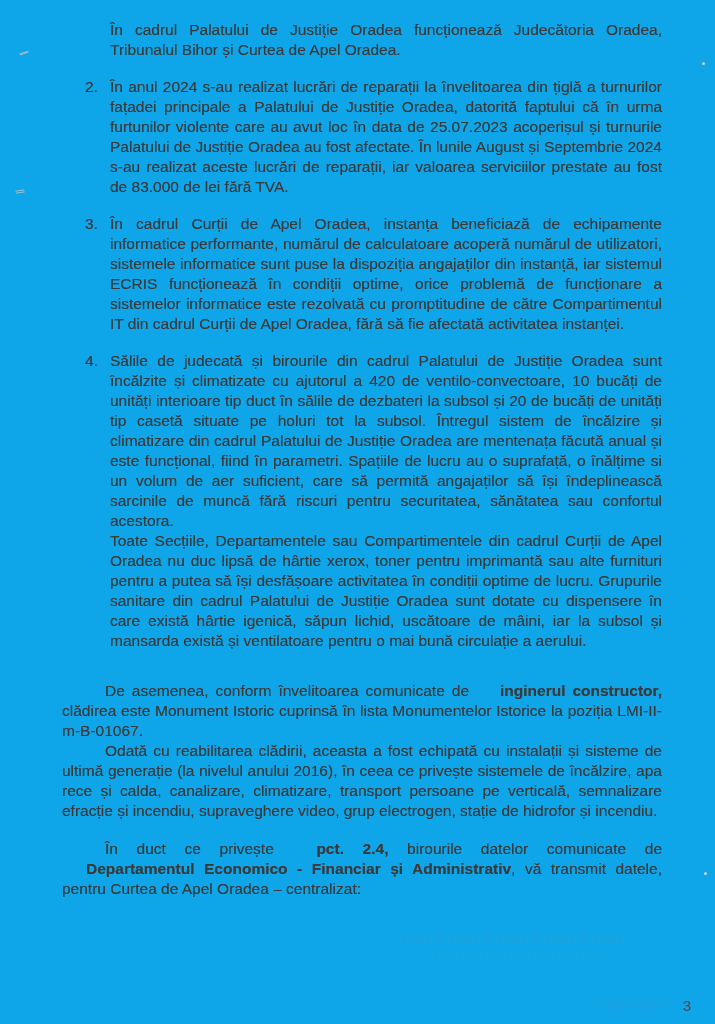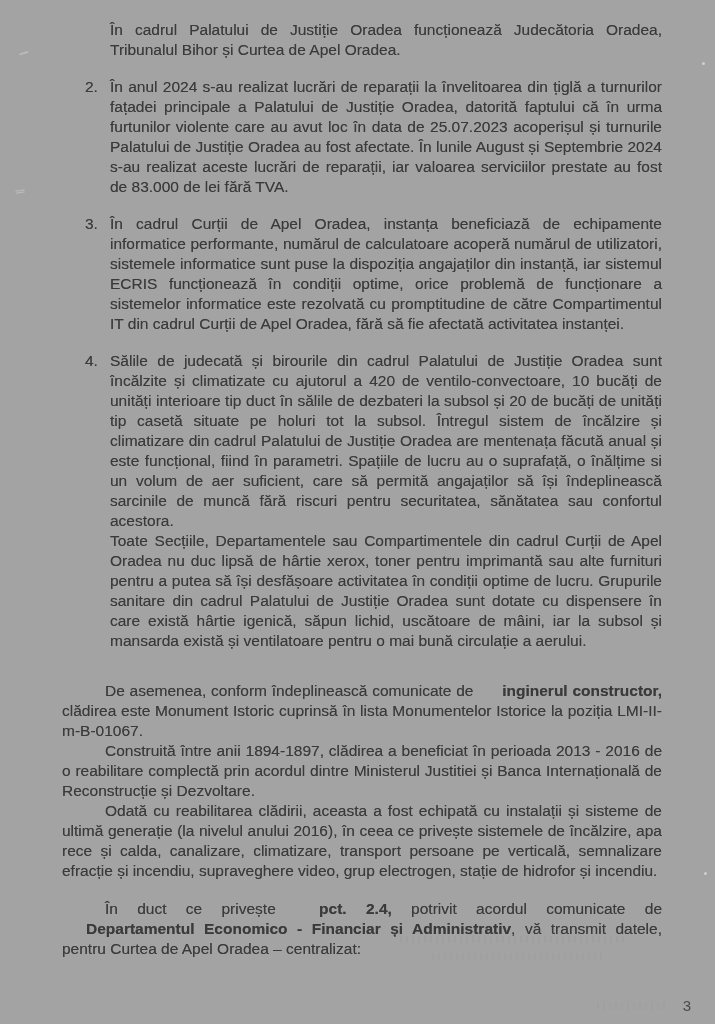--- a/index.html
+++ b/index.html
@@ -1,20 +1,20 @@
 <!DOCTYPE html>
 <html><head>
 <meta charset="utf-8">
 <style>
   html,body { margin:0; padding:0; background:#e8e8e8; }
   .page {
     position:relative;
     width:715px; height:1024px;
     margin:0 auto;
-    background:#a3a3a3;
+    background:#0ea5e9;
     overflow:hidden;
     font-family:"Liberation Sans","DejaVu Sans",sans-serif;
     color:#3a3a3a;
     box-sizing:border-box;
   }
   .content { padding:20px 53px 0 62px; }
   .para {
     margin:0;
     font-size:15.5px;
     line-height:20px;
@@ -85,28 +85,27 @@
     </div>
 
     <div class="list-item">
       <span class="num">4.</span>
       <div class="li-text">
         <p class="para">Sălile de judecată și birourile din cadrul Palatului de Justiție Oradea sunt încălzite și climatizate cu ajutorul a 420 de ventilo-convectoare, 10 bucăți de unități interioare tip duct în sălile de dezbateri la subsol și 20 de bucăți de unități tip casetă situate pe holuri tot la subsol. Întregul sistem de încălzire și climatizare din cadrul Palatului de Justiție Oradea are mentenața făcută anual și este funcțional, fiind în parametri. Spațiile de lucru au o suprafață, o înălțime si un volum de aer suficient, care să permită angajaților să își îndeplinească sarcinile de muncă fără riscuri pentru securitatea, sănătatea sau confortul acestora.</p>
         <p class="para">Toate Secțiile, Departamentele sau Compartimentele din cadrul Curții de Apel Oradea nu duc lipsă de hârtie xerox, toner pentru imprimantă sau alte furnituri pentru a putea să își desfășoare activitatea în condiții optime de lucru. Grupurile sanitare din cadrul Palatului de Justiție Oradea sunt dotate cu dispensere în care există hârtie igenică, săpun lichid, uscătoare de mâini, iar la subsol și mansarda există și ventilatoare pentru o mai bună circulație a aerului.</p>
       </div>
     </div>
 
-    <p class="para body-para first-body"><span>De asemenea, conform îndeplinească comunicate de </span><span class="bold">inginerul constructor,</span><span> clădirea este Monument Istoric cuprinsă în lista Monumentelor Istorice la poziția LMI-II-m-B-01067.</span></p>
+    <p class="para body-para first-body"><span>De asemenea, conform învelitoarea comunicate de </span><span class="bold">inginerul constructor,</span><span> clădirea este Monument Istoric cuprinsă în lista Monumentelor Istorice la poziția LMI-II-m-B-01067.</span></p>
 
-    <p class="para body-para"><span>Construită între anii 1894-1897, clădirea a beneficiat în perioada 2013 - 2016 de o reabilitare complectă prin acordul dintre Ministerul Justitiei și Banca Internațională de Reconstrucție și Dezvoltare.</span></p>
 
     <p class="para body-para"><span>Odată cu reabilitarea clădirii, aceasta a fost echipată cu instalații și sisteme de ultimă generație (la nivelul anului 2016), în ceea ce privește sistemele de încălzire, apa rece și calda, canalizare, climatizare, transport persoane pe verticală, semnalizare efracție și incendiu, supraveghere video, grup electrogen, stație de hidrofor și incendiu.</span></p>
 
 
-    <p class="para body-para last-body"><span>În duct ce privește </span><span class="bold">pct. 2.4,</span><span> potrivit acordul comunicate de </span><span class="bold">Departamentul Economico - Financiar și Administrativ</span><span>, vă transmit datele, pentru Curtea de Apel Oradea – centralizat:</span></p>
+    <p class="para body-para last-body"><span>În duct ce privește </span><span class="bold">pct. 2.4,</span><span> birourile datelor comunicate de </span><span class="bold">Departamentul Economico - Financiar și Administrativ</span><span>, vă transmit datele, pentru Curtea de Apel Oradea – centralizat:</span></p>
 
   </div>
 
   <span class="smudge s1"></span>
   <span class="smudge s2"></span>
   <span class="smudge s3"></span>
   <span class="speck p1"></span>
   <span class="speck p2"></span>
 
   <div class="page-number">3</div>

